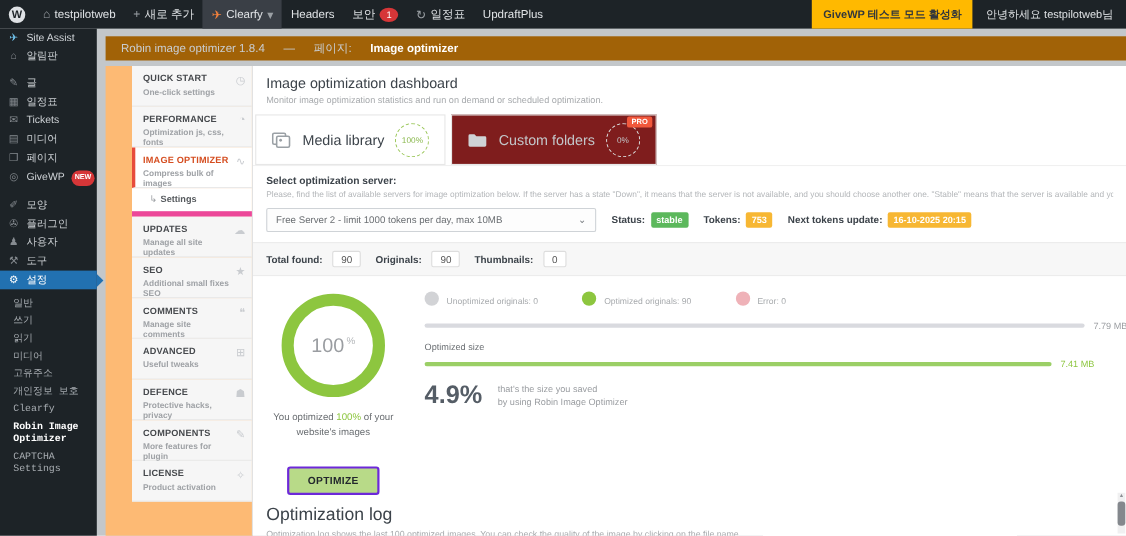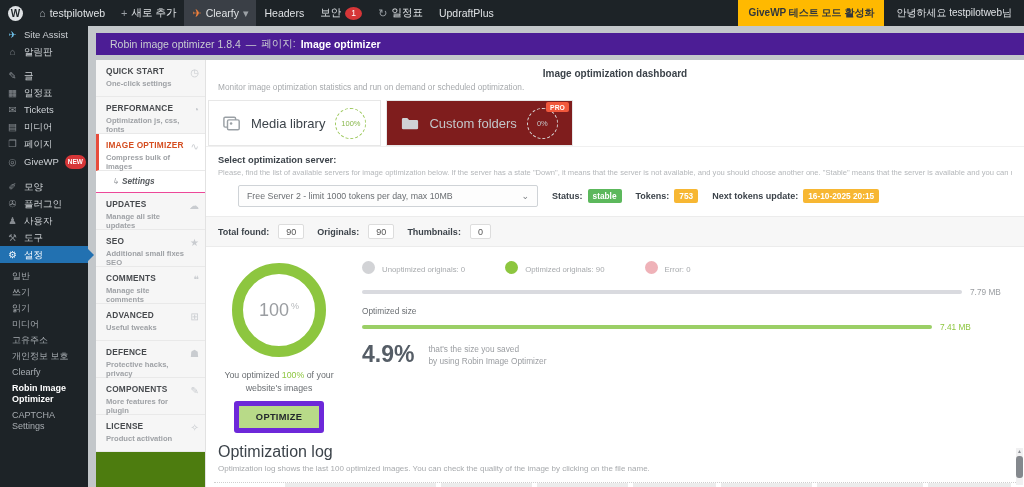--- a/index.html
+++ b/index.html
@@ -27,48 +27,48 @@
               font-size:9.5px;z-index:8;}
   .ws-item{display:flex;align-items:center;gap:6px;padding:2.5px 7px;line-height:12px;cursor:pointer;position:relative;}
   .ws-item .wi{width:11px;font-size:9.5px;color:#868b90;text-align:center;flex:0 0 auto;}
   .ws-item .wi.blue{color:#6fc1ea;}
   .ws-sep{height:7px;}
   .ws-badge{background:#d63638;color:#fff;border-radius:7px;font-size:6.5px;padding:1px 3px;font-weight:bold;}
   .ws-item.active{background:#2271b1;color:#fff;}
   .ws-item.active .wi{color:#fff;}
   .ws-item.active:after{content:"";position:absolute;right:-6px;top:50%;margin-top:-6px;
     border:6px solid transparent;border-left-color:#2271b1;border-right:0;}
-  .ws-sub{padding:5px 0 6px;}
+  .ws-sub{padding:5px 0 6px;font-family:Liberation Mono, monospace;}
   .ws-subitem{padding:2.5px 8px 2.5px 12px;color:#a7acb1;font-size:9px;line-height:11px;cursor:pointer;}
   .ws-subitem.current{color:#fff;font-weight:bold;}
 
   
-  .plugin-header{position:absolute;left:96px;right:0;top:33px;height:22px;background:#4c1d95;color:#c9cdd1;
-                 display:flex;align-items:center;font-size:10.5px;padding:0 14px;z-index:3;gap:5px;}
+  .plugin-header{position:absolute;left:96px;right:0;top:33px;height:22px;background:#a16207;color:#c9cdd1;
+                 display:flex;align-items:center;font-size:10.5px;padding:0 14px;z-index:3;gap:17px;}
   .ph-page{color:#fff;font-weight:bold;}
 
   
   .plugin-panel{position:absolute;left:96px;right:0;top:60px;bottom:0;display:flex;z-index:2;}
-  .plugin-menu{width:109px;flex:0 0 auto;background:#4d7c0f;border-right:1px solid #e2e2e2;}
+  .plugin-menu{width:109px;flex:0 0 auto;background:#fdba74;border-right:1px solid #e2e2e2;padding-left:24px;}
   .pm-item{position:relative;padding:6px 20px 6px 10px;border-bottom:1px solid #e9e9e9;background:#f6f6f6;
            height:24px;cursor:pointer;}
   .pm-title{font-size:8.3px;font-weight:bold;color:#46494d;letter-spacing:.2px;}
   .pm-sub{font-size:7.6px;color:#9fa2a6;margin-top:4px;line-height:1.15;font-weight:bold;}
   .pm-icon{position:absolute;right:6px;top:7px;color:#c9ccd0;font-size:10px;}
   .pm-item.active{background:#fff;border-left:3px solid #e74c3c;padding-left:7px;}
   .pm-item.active .pm-title{color:#d54e21;}
   .pm-subitem{background:#fff;padding:5px 8px 6px 16px;font-size:8.3px;font-weight:bold;color:#55595d;
-              border-bottom:1px solid #ec4899;cursor:pointer;font-style:italic;}
+              border-bottom:5px solid #ec4899;cursor:pointer;}
   .pm-subitem .arr{color:#9fa2a6;font-weight:normal;margin-right:3px;}
 
   .plugin-content{flex:1;background:#fff;position:relative;overflow:hidden;}
 
   
   .dash-head{padding:8px 12px 4px;}
-  .dash-title{font-size:10px;font-weight:bold;color:#3c434a;text-align:center;}
+  .dash-title{font-size:13px;font-weight:normal;color:#3c434a;}
   .dash-sub{font-size:8.3px;color:#a7aaad;margin-top:3px;}
 
   
   .tabs{display:flex;align-items:stretch;padding:4px 0 0 2px;}
   .tab{display:flex;align-items:center;gap:10px;padding:4px 14px;height:36px;border:1px solid #e7e7e7;
        position:relative;cursor:pointer;background:#fff;}
   .tab.inactive{background:#7f1d1d;margin-left:5px;}
   .tab-label{font-size:13px;color:#3c434a;}
   .tab.inactive .tab-label{color:#c3c6c9;}
   .tab-circle{width:29px;height:29px;border:1px dashed #9ec95f;border-radius:50%;display:flex;
@@ -77,21 +77,21 @@
   .pro-badge{position:absolute;top:1px;right:3px;background:#f1583c;color:#fff;font-size:6.8px;
              font-weight:bold;padding:1.5px 4px;border-radius:2px;}
   .tab-ico{width:18px;height:15px;flex:0 0 auto;}
 
   
   .server{padding:8px 12px 9px;border-top:1px solid #f0f0f0;}
   .server-title{font-size:9.3px;font-weight:bold;color:#3c434a;}
   .server-desc{font-size:7.6px;color:#b4b7ba;margin-top:3px;white-space:nowrap;overflow:hidden;}
   .server-row{display:flex;align-items:center;gap:14px;margin-top:8px;}
   .select-box{width:282px;border:1px solid #cfd3d7;border-radius:2px;background:#fdfdfd;display:flex;
-              align-items:center;justify-content:space-between;padding:5px 8px;font-size:8.8px;color:#6a6e72;cursor:pointer;margin-left:20px;}
+              align-items:center;justify-content:space-between;padding:5px 8px;font-size:8.8px;color:#6a6e72;cursor:pointer;}
   .select-caret{color:#7a7e82;font-size:9px;}
   .kv{display:flex;align-items:center;gap:5px;font-size:9px;font-weight:bold;color:#3c434a;white-space:nowrap;text-align:center;}
   .badge{padding:2px 5px;border-radius:2px;color:#fff;font-size:8.3px;font-weight:bold;}
   .badge.green{background:#5cb85c;}
   .badge.orange{background:#f7b733;}
 
   
   .stats{display:flex;align-items:center;gap:9px;background:#f7f7f7;border-top:1px solid #ececec;
          border-bottom:1px solid #ececec;padding:7px 12px;font-size:9px;font-weight:bold;color:#3c434a;}
   .num-box{background:#fff;border:1px solid #ddd;border-radius:2px;padding:1.5px 7px;font-weight:normal;
@@ -99,21 +99,21 @@
 
   
   .chart{display:flex;padding:13px 12px 2px;}
   .donut-col{width:122px;flex:0 0 auto;text-align:center;}
   .donut{width:72px;height:72px;border:11px solid #8dc63f;border-radius:50%;margin:3px auto 12px;
          display:flex;align-items:center;justify-content:center;}
   .donut-val{font-size:18px;color:#9a9da1;}
   .donut-unit{font-size:9px;color:#b4b7ba;vertical-align:super;margin-left:2px;}
   .opt-note{font-size:8.8px;color:#6a6e72;line-height:1.45;}
   .opt-note .green{color:#8dc63f;}
-  .optimize-btn{margin-top:6px;background:#b8da88;border:5px solid #6d28d9;color:#23282d;font-weight:bold;
+  .optimize-btn{margin-top:25px;background:#b8da88;border:2px solid #6d28d9;color:#23282d;font-weight:bold;
                 font-size:9.3px;padding:6px 17px;border-radius:3px;display:inline-block;cursor:pointer;letter-spacing:.3px;}
   .chart-right{flex:1;padding-left:22px;padding-top:1px;}
   .legend{display:flex;gap:40px;align-items:center;margin-bottom:13px;}
   .legend-item{display:flex;align-items:flex-end;gap:7px;font-size:7.8px;color:#a7aaad;}
   .legend-dot{width:13px;height:13px;border-radius:50%;flex:0 0 auto;}
   .dot-gray{background:#d2d3d6;}
   .dot-green{background:#8dc63f;}
   .dot-pink{background:#efb2b8;}
   .bar-group{margin-bottom:9px;}
   .bar-label{font-size:8.3px;color:#6a6e72;margin-bottom:6px;}

